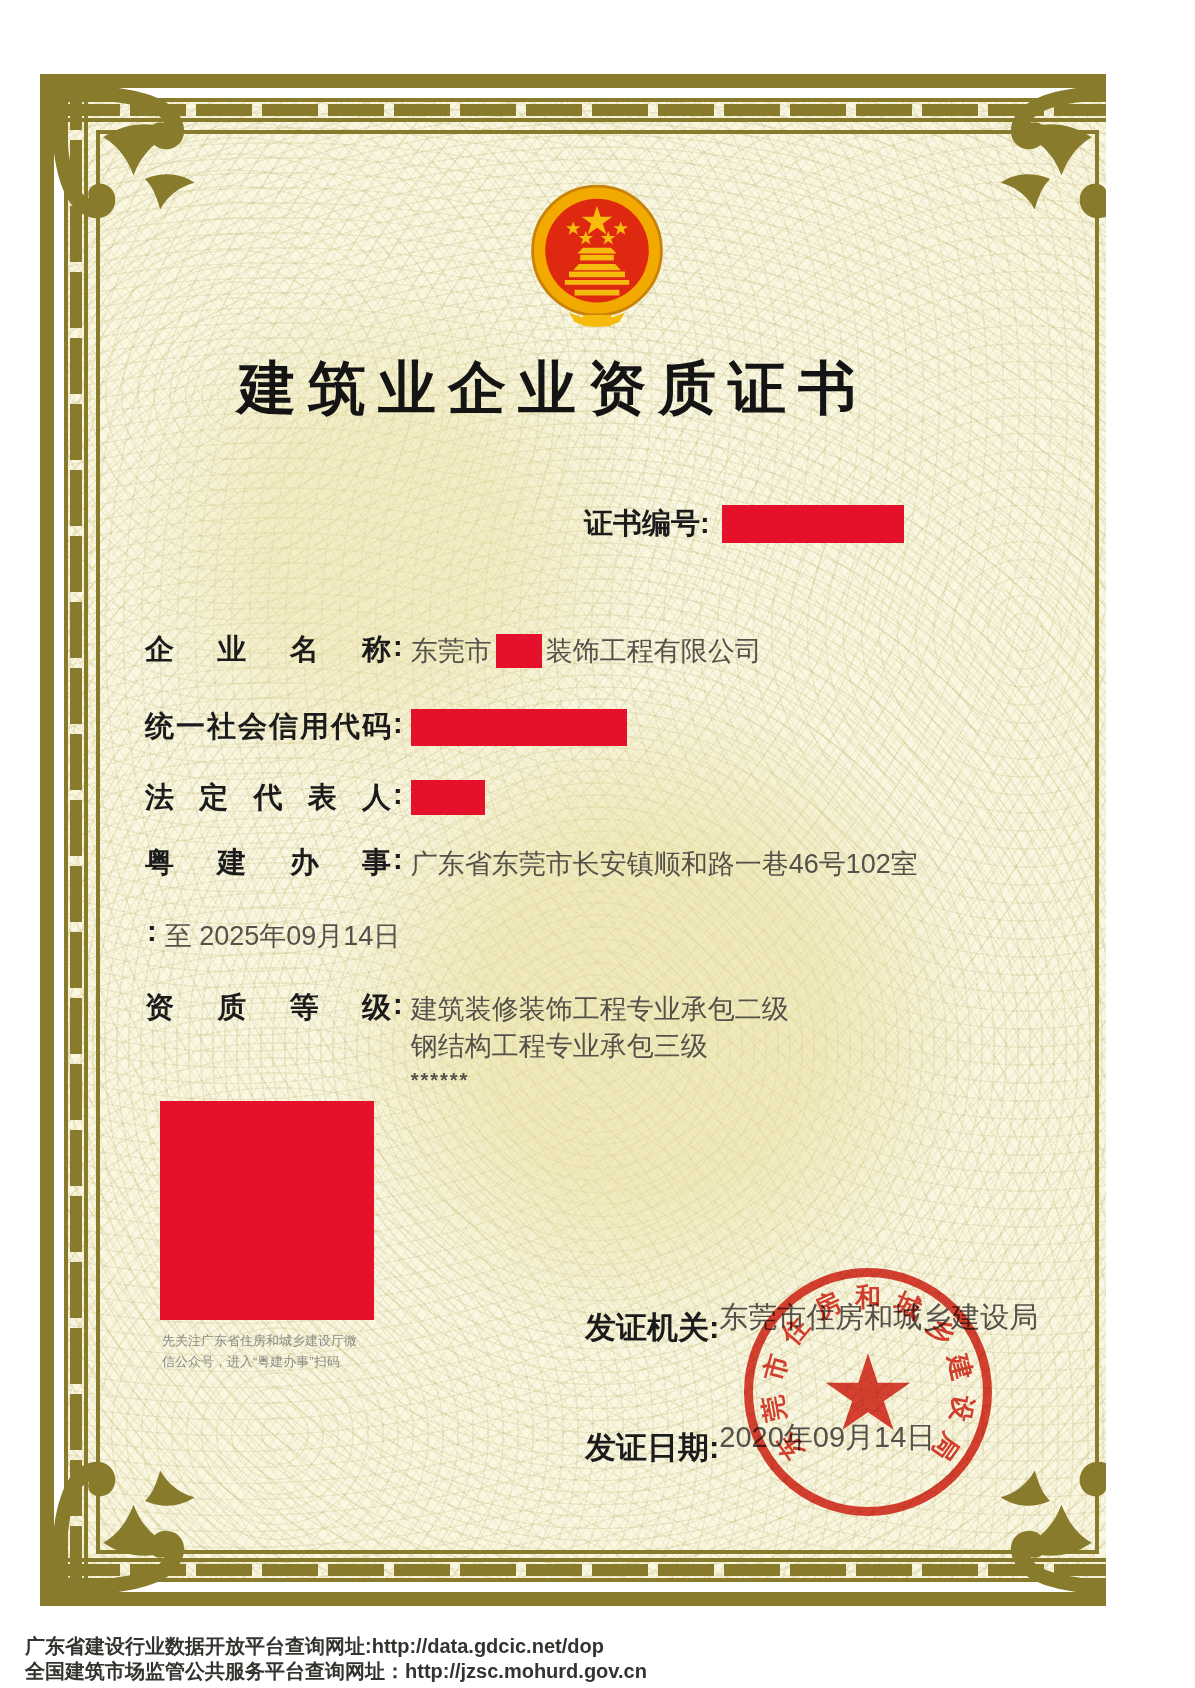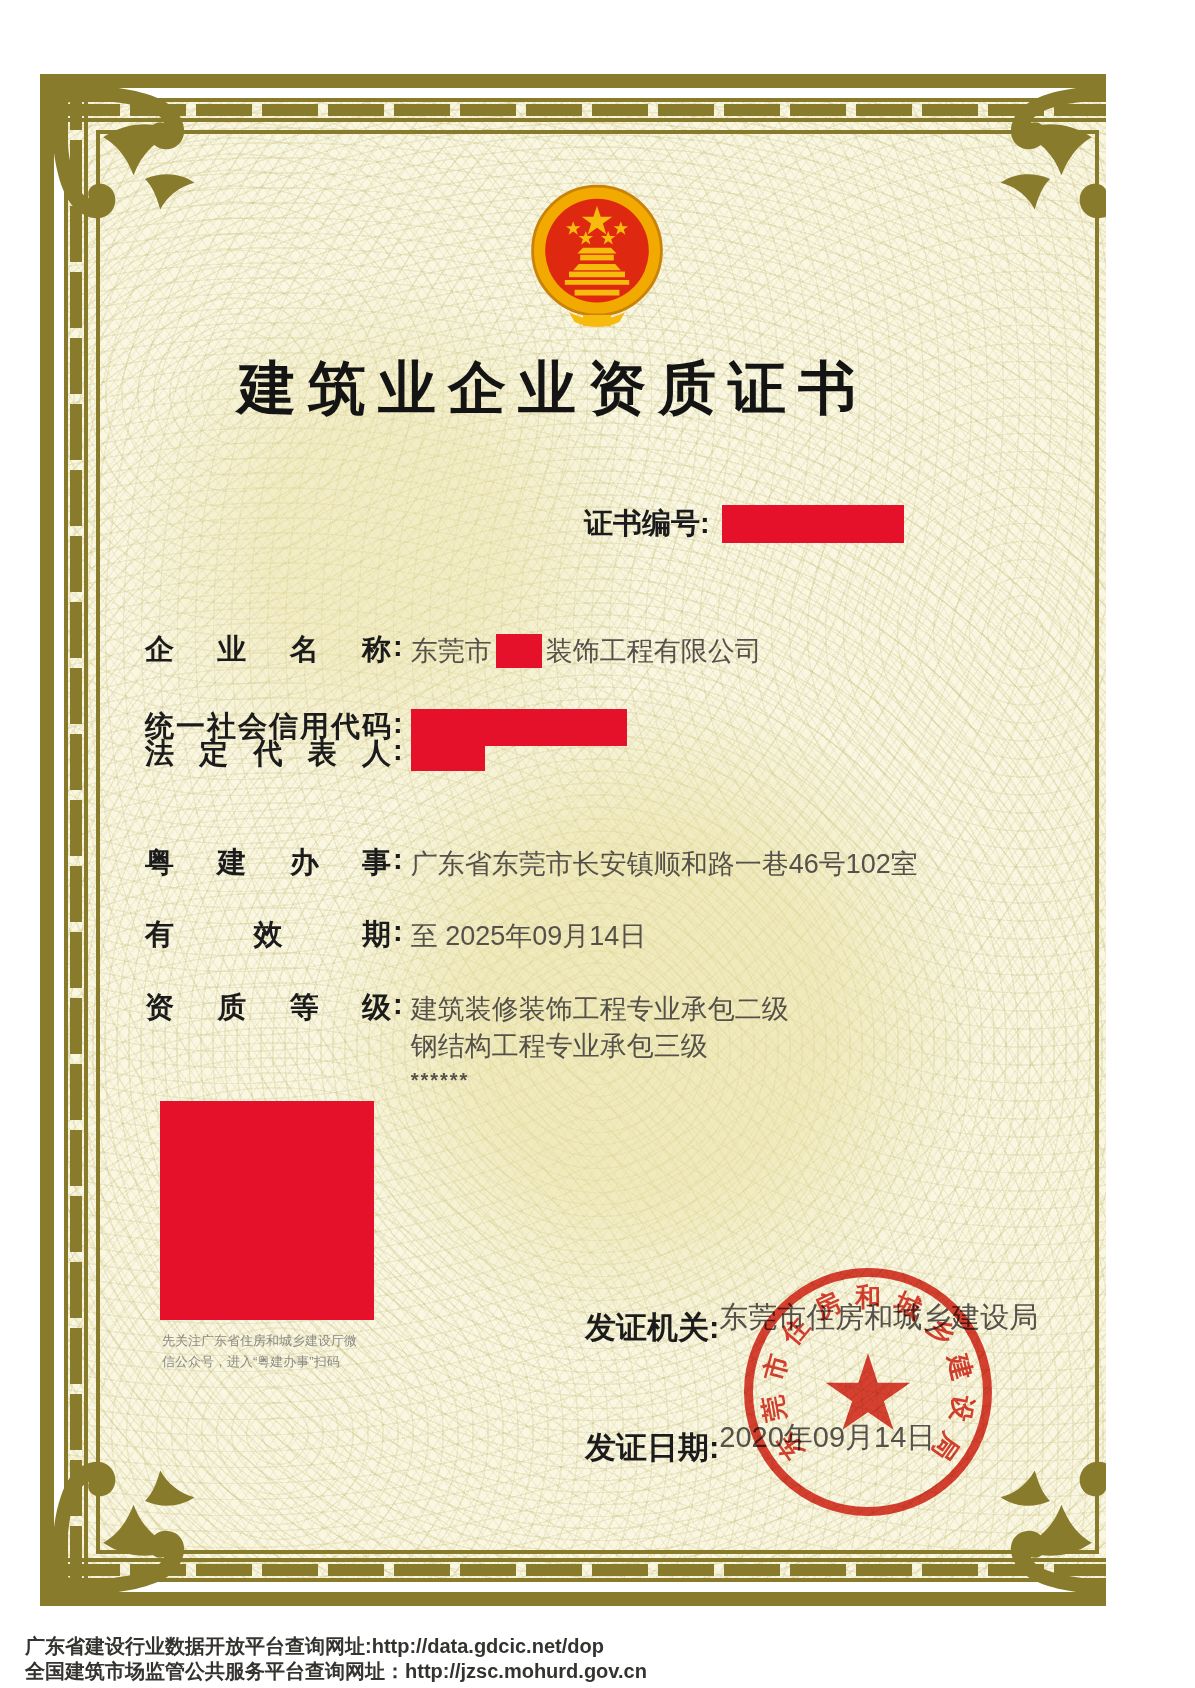--- a/index.html
+++ b/index.html
@@ -48,21 +48,21 @@
   .certno{position:absolute;left:584px;top:504px;display:flex;align-items:center;z-index:3;}
   .certno-label{font-size:29px;font-weight:bold;color:#1b1b1b;}
   .redact{background:#e5112b;display:inline-block;}
   .certno .redact{width:182px;height:38px;margin-left:12px;}
 
   .frow{position:absolute;left:145px;display:flex;align-items:flex-start;z-index:3;}
   .flabel{display:inline-block;width:246px;font-size:29px;font-weight:bold;color:#1b1b1b;
     text-align:justify;text-align-last:justify;-moz-text-align-last:justify;}
   .fcolon{font-size:29px;font-weight:bold;color:#1b1b1b;margin:0 8px 0 2px;}
   .fvalue{font-size:27px;color:#55514a;padding-top:3px;}
-  .row-company{top:630px;} .row-credit{top:700px;margin-top:7px;} .row-legal{top:734px;}
+  .row-company{top:630px;} .row-credit{top:700px;margin-top:7px;} .row-legal{top:778px;}
   .row-address{top:843px;} .row-validity{top:915px;} .row-grade{top:988px;}
   .redact-inline{width:46px;height:34px;vertical-align:middle;margin:0 4px 4px 4px;}
   .redact-credit{width:216px;height:37px;margin-top:2px;}
   .redact-legal{width:74px;height:35px;margin-top:2px;}
   .grade-line{font-size:27px;color:#55514a;line-height:37px;}
   .grade-stars{font-size:20px;font-weight:bold;color:#55514a;letter-spacing:2px;line-height:30px;}
 
   .qr-redact{position:absolute;left:160px;top:1101px;width:214px;height:219px;background:#e5112b;z-index:3;}
   .qr-caption{position:absolute;left:162px;top:1331px;width:320px;font-size:13px;color:#8b8b86;line-height:1.6;z-index:3;}
 
@@ -179,21 +179,20 @@
     <span class="redact redact-legal"></span>
   </div>
 
   <div class="frow row-address">
     <span class="flabel">粤建办事</span>
     <span class="fcolon">:</span>
     <span class="fvalue">广东省东莞市长安镇顺和路一巷46号102室</span>
   </div>
 
   <div class="frow row-validity">
-    <span class="flabel">有效期</span>
     <span class="fcolon">:</span>
     <span class="fvalue">至 2025年09月14日</span>
   </div>
 
   <div class="frow row-grade">
     <span class="flabel">资质等级</span>
     <span class="fcolon">:</span>
     <span class="fvalue">
       <div class="grade-line">建筑装修装饰工程专业承包二级</div>
       <div class="grade-line">钢结构工程专业承包三级</div>

